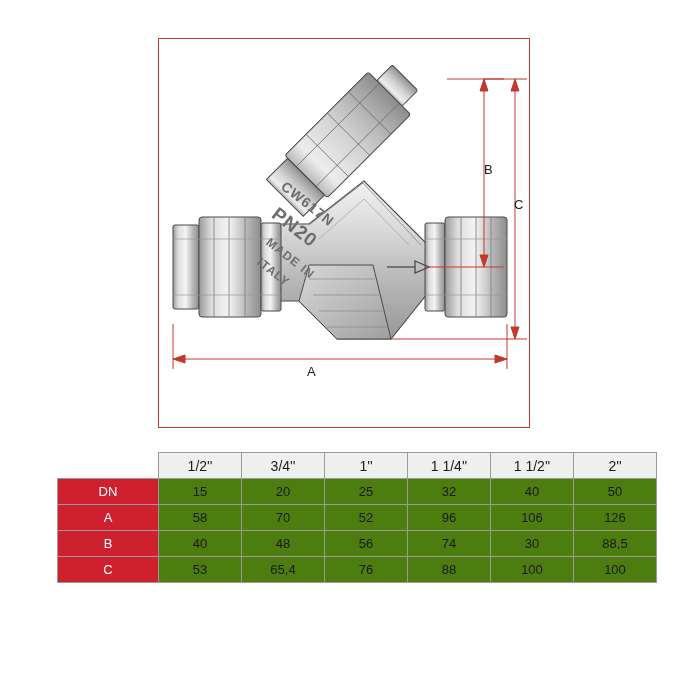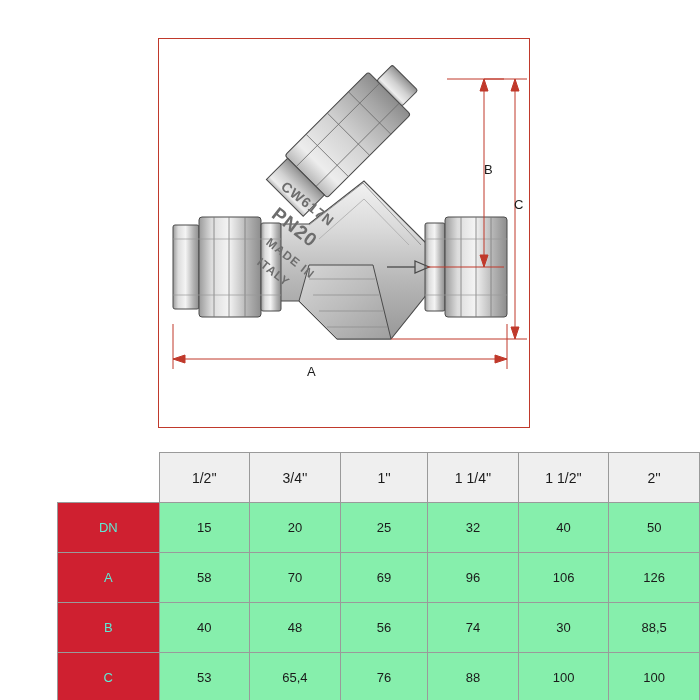--- a/index.html
+++ b/index.html
@@ -68,40 +68,40 @@
     border-collapse: collapse;
     font-family: "Liberation Sans", sans-serif;
     font-size: 13px;
   }
   .spec-table td, .spec-table th {
     border: 1px solid #9a9a9a;
     height: 25px;
     text-align: center;
     vertical-align: middle;
     font-weight: normal;
-    padding: 12px;
+    padding: 0;
   }
   .corner-cell {
     border: none !important;
     background: transparent;
     width: 100px;
   }
   .head-cell {
     background: #efefef;
     width: 82px;
     font-size: 14px;
   }
   .row-head {
     background: #cf2030;
-    color: #5eead4;
+    color: #ffffff;
     font-size: 13px;
     width: 100px;
   }
   .val-cell {
-    background: #86efac;
+    background: #4d7c0f;
   }
 </style>
 </head>
 <body>
 
 <div class="drawing-frame">
 
   <svg class="drawing-svg" width="372" height="390" viewBox="0 0 372 390">
 
     <defs>
@@ -256,21 +256,21 @@
       <td class="val-cell">25</td>
       <td class="val-cell">32</td>
       <td class="val-cell">40</td>
       <td class="val-cell">50</td>
     </tr>
 
     <tr>
       <td class="row-head">A</td>
       <td class="val-cell">58</td>
       <td class="val-cell">70</td>
-      <td class="val-cell">69</td>
+      <td class="val-cell">52</td>
       <td class="val-cell">96</td>
       <td class="val-cell">106</td>
       <td class="val-cell">126</td>
     </tr>
 
     <tr>
       <td class="row-head">B</td>
       <td class="val-cell">40</td>
       <td class="val-cell">48</td>
       <td class="val-cell">56</td>

